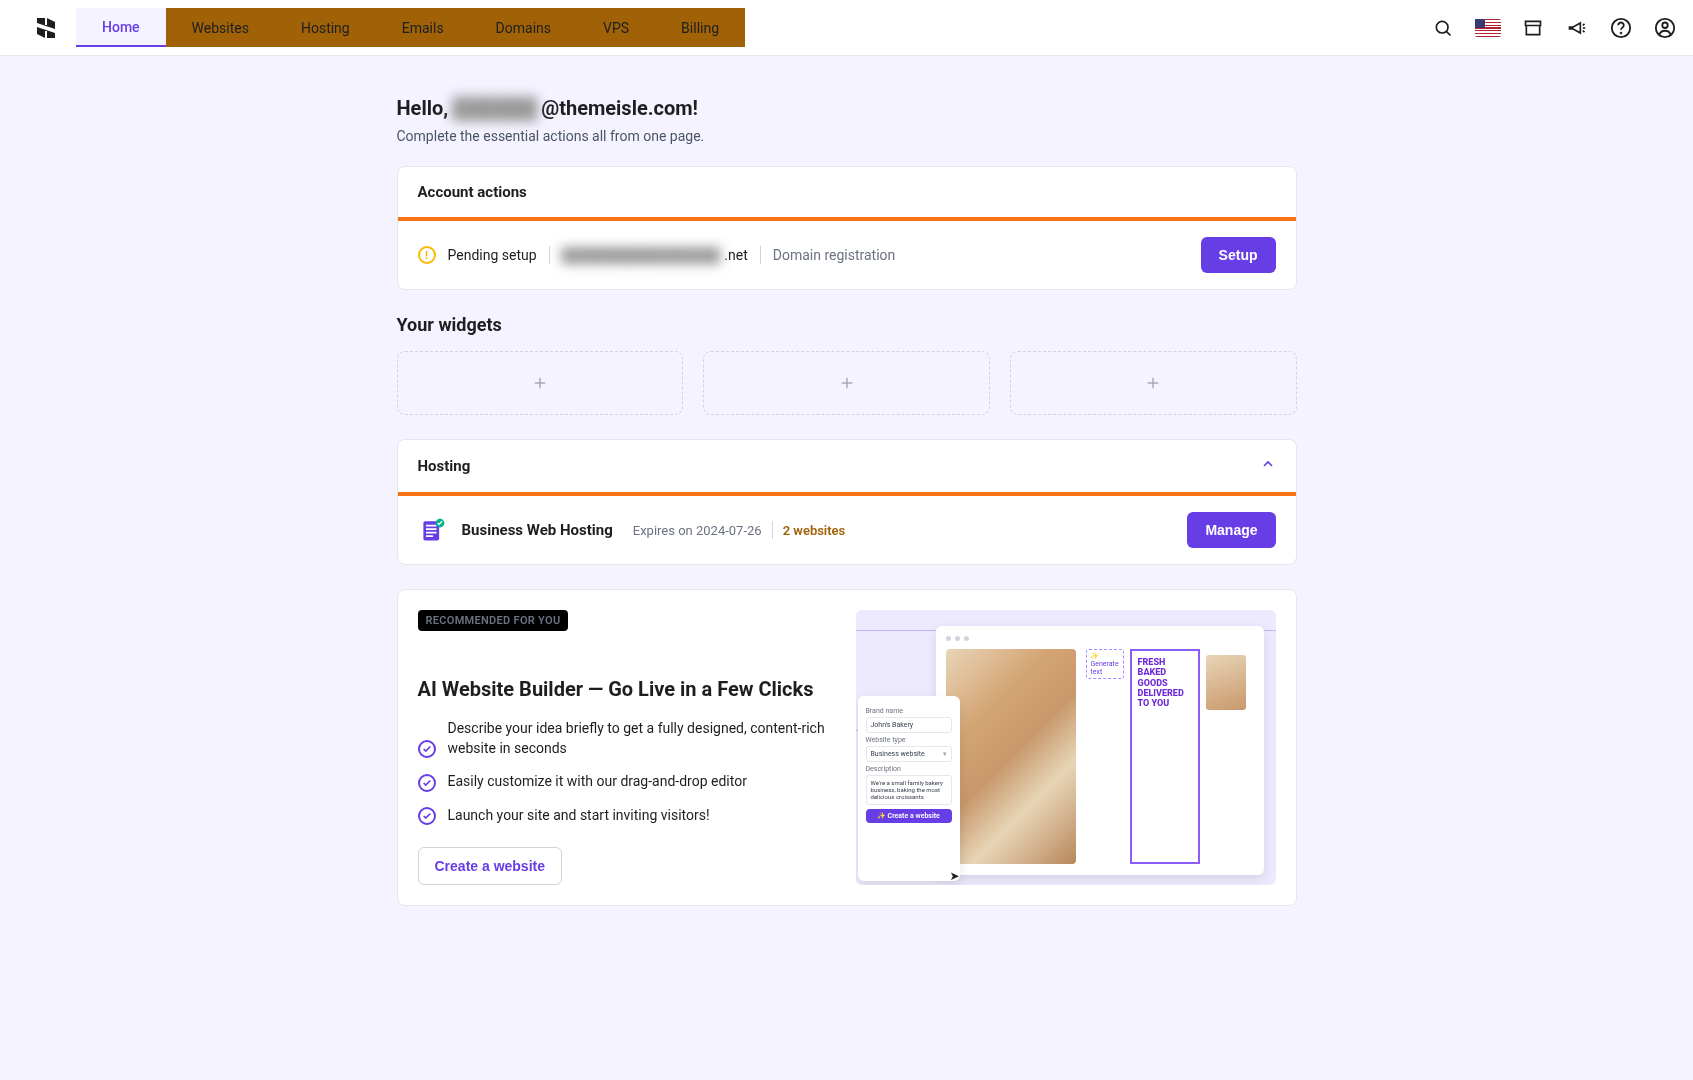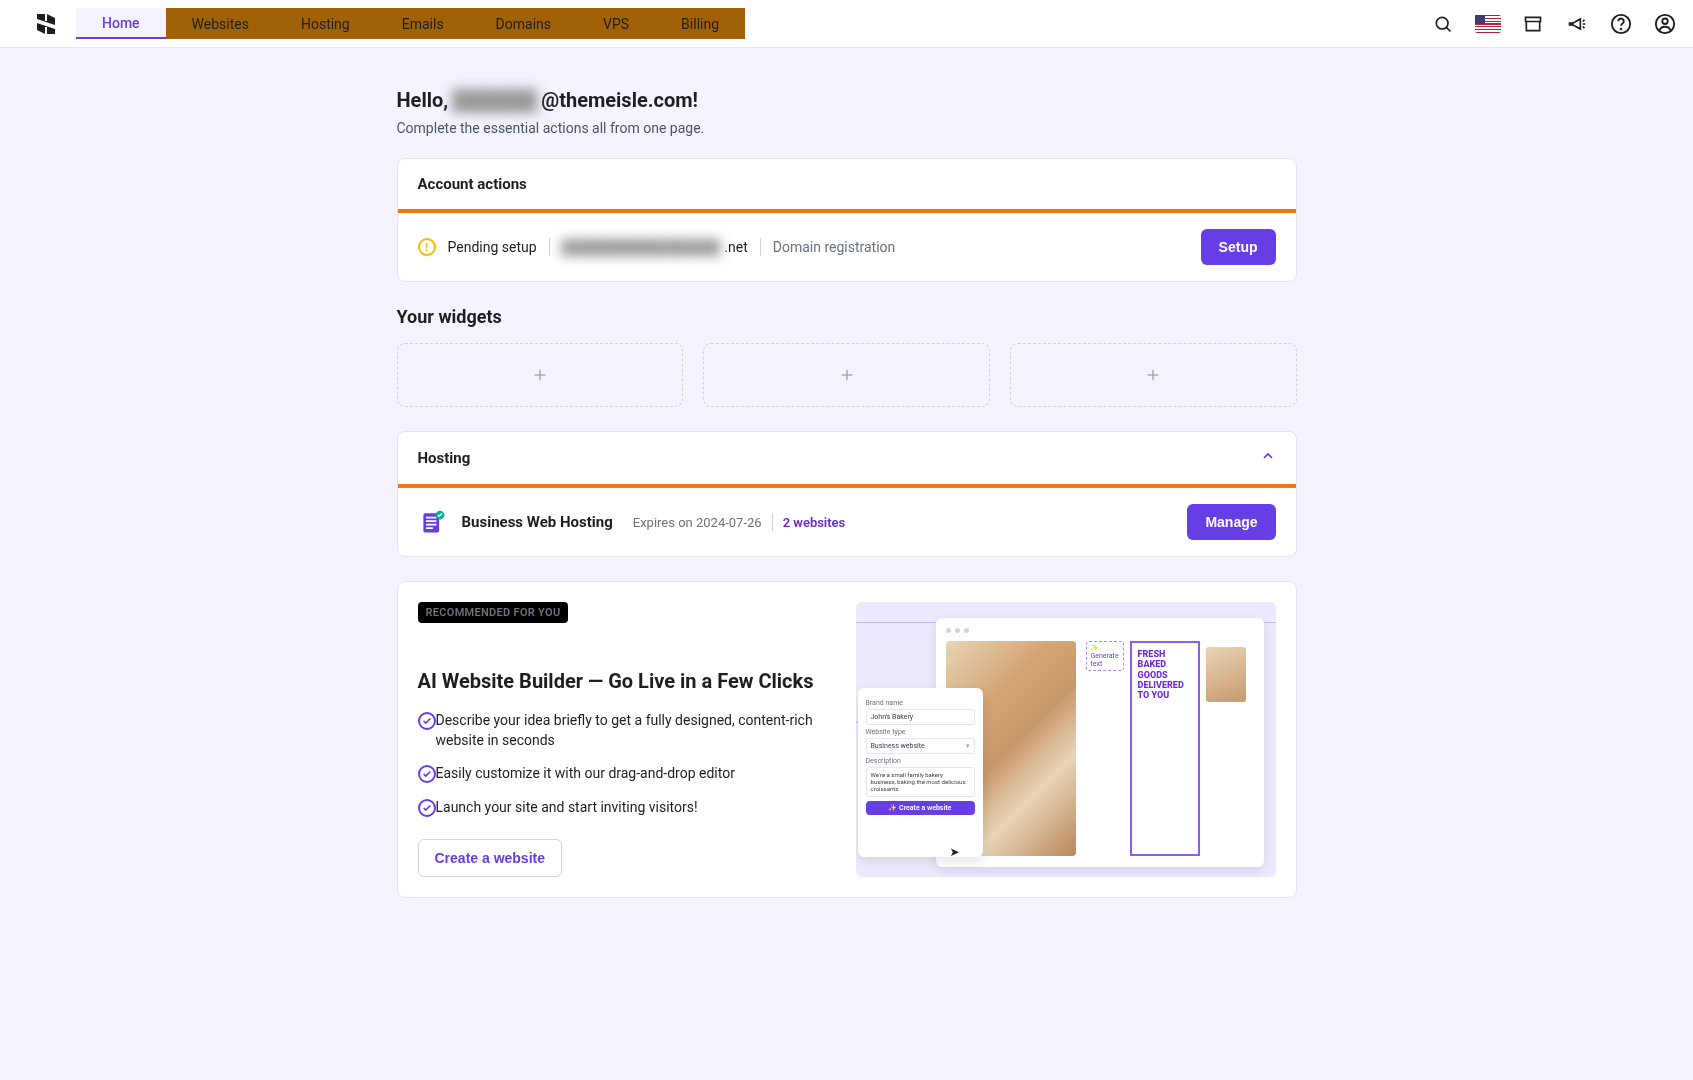--- a/index.html
+++ b/index.html
@@ -7,21 +7,21 @@
   font-family: -apple-system, BlinkMacSystemFont, "Segoe UI", Roboto, sans-serif;
   background: #f4f3ff;
   color: #1d1e20;
   font-size: 14px;
 }
 .topbar {
   background: #fff;
   border-bottom: 1px solid #e5e7eb;
   display: flex;
   align-items: center;
-  height: 48px;
+  height: 56px;
   padding: 8px 16px;
 }
 .logo {
   width: 60px;
   display: flex;
   align-items: center;
   justify-content: center;
 }
 .logo svg { width: 24px; height: 24px; }
 .nav {
@@ -187,21 +187,21 @@
 .hosting-icon {
   width: 30px;
   height: 30px;
   display: flex;
   align-items: center;
   justify-content: center;
 }
 .hosting-info { display: flex; flex-direction: row; gap: 20px; }
 .hosting-title { font-weight: 700; font-size: 15px; }
 .hosting-sub { display: flex; align-items: center; gap: 10px; font-size: 13px; }
-.link { color: #6d28d9; font-weight: 600; text-decoration: none; }
+.link { color: #a16207; font-weight: 600; text-decoration: none; }
 .chevron {
   color: #673de6;
   cursor: pointer;
 }
 .recommend-card {
   background: #fff;
   border: 1px solid #e5e7eb;
   border-radius: 8px;
   padding: 20px;
   display: flex;
@@ -221,23 +221,25 @@
 }
 .recommend-title {
   font-size: 20px;
   font-weight: 700;
   margin-bottom: 18px;
   margin-top: 34px;
 }
 .feature-list { list-style: none; margin-bottom: 22px; }
 .feature-item {
   display: flex;
+  gap: 12px;
   margin-bottom: 14px;
   font-size: 14px;
   line-height: 1.4;
+  align-items: flex-end;
 }
 .check-icon {
   flex-shrink: 0;
   width: 18px;
   height: 18px;
   border: 2px solid #673de6;
   border-radius: 50%;
   display: flex;
   align-items: center;
   justify-content: center;
@@ -259,21 +261,21 @@
   position: absolute;
   background: #fff;
   border-radius: 6px;
   box-shadow: 0 4px 12px rgba(0,0,0,0.1);
 }
 .illus-main {
   top: 16px; left: 80px; right: 12px; bottom: 10px;
   padding: 10px;
 }
 .illus-form {
-  top: 86px; left: 2px; width: 125px; bottom: 20px;
+  top: 86px; left: 2px; width: 102px; bottom: 4px;
   padding: 8px;
 }
 .illus-dots { display:flex; gap:4px; margin-bottom:8px;}
 .illus-dots span{width:5px;height:5px;border-radius:50%;background:#d1d5db;}
 .illus-content { display:flex; gap:10px; height: calc(100% - 14px);}
 .illus-photo {
   width: 130px; height: 100%;
   background: linear-gradient(135deg, #e8d5b7 0%, #d4a574 30%, #c8986b 50%, #e8d5b7 70%, #b8875a 100%);
   border-radius:4px;
 }

